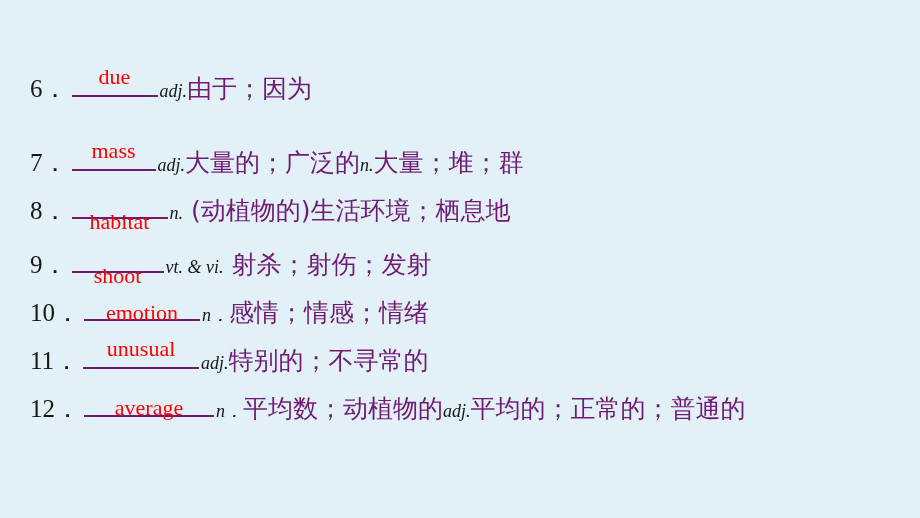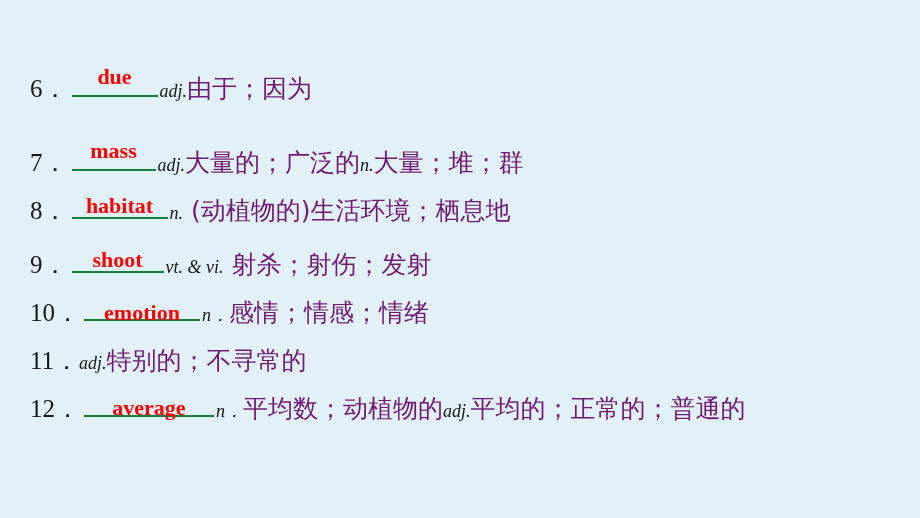--- a/index.html
+++ b/index.html
@@ -45,43 +45,42 @@
     font-size: 25px;
     color: #171717;
     white-space: pre;
   }
 
   
   .answer-slot {
     display: inline-block;
     position: relative;
     vertical-align: baseline;
-    border-bottom: 2px solid #15803d;
+    border-bottom: 2px solid #701a75;
     text-align: center;
     height: 27px;
     margin: 0 2px 0 4px;
-    font-weight: bold;
   }
 
   .answer-word {
     position: absolute;
     left: 0;
     right: 0;
     text-align: center;
     color: #ff0000;
     font-family: "Liberation Serif", "DejaVu Serif", serif;
     font-size: 22px;
     line-height: 22px;
     white-space: nowrap;
   }
 
   
   .pos-above  .answer-word { top: -2px; }
   .pos-on     .answer-word { top:  10px; }
-  .pos-cross  .answer-word { top:  5px; }
+  .pos-cross  .answer-word { top:  21px; }
 
   .pos-struck .answer-word { top: 9px; text-align: center; }
 
   .pos-word {
     font-style: italic;
     font-family: "Liberation Serif", "DejaVu Serif", serif;
     font-size: 18px;
     color: #171717;
   }
 
@@ -99,17 +98,17 @@
 <body>
 
 <div id="slide">
 
   <div id="vocab-list">
       <div class="vocab-item"><span class="item-index">6．</span><span class="answer-slot pos-above" style="width: 86px;"><span class="answer-word">due</span></span><span class="gloss"><span class="pos-word">adj.</span><span class="cn">由于；因为</span></span></div>
       <div class="vocab-item"><span class="item-index">7．</span><span class="answer-slot pos-above" style="width: 84px; margin-top: 28px;"><span class="answer-word">mass</span></span><span class="gloss"><span class="pos-word">adj.</span><span class="cn">大量的；广泛的</span><span class="pos-word">n.</span><span class="cn">大量；堆；群</span></span></div>
       <div class="vocab-item"><span class="item-index">8．</span><span class="answer-slot pos-cross" style="width: 96px;"><span class="answer-word">habitat</span></span><span class="gloss"><span class="pos-word">n.</span><span class="cn"> (动植物的)生活环境；栖息地</span></span></div>
       <div class="vocab-item"><span class="item-index">9．</span><span class="answer-slot pos-cross" style="width: 92px; margin-top: 8px;"><span class="answer-word">shoot</span></span><span class="gloss"><span class="pos-word">vt. &amp; vi.</span><span class="cn"> 射杀；射伤；发射</span></span></div>
       <div class="vocab-item"><span class="item-index">10．</span><span class="answer-slot pos-on" style="width: 116px;"><span class="answer-word">emotion</span></span><span class="gloss"><span class="pos-word">n．</span><span class="cn">感情；情感；情绪</span></span></div>
-      <div class="vocab-item"><span class="item-index">11．</span><span class="gloss"><span class="pos-word">adj.</span><span class="cn">特别的；不寻常的</span></span></div>
+      <div class="vocab-item"><span class="item-index">11．</span><span class="answer-slot pos-above" style="width: 116px;"><span class="answer-word">unusual</span></span><span class="gloss"><span class="pos-word">adj.</span><span class="cn">特别的；不寻常的</span></span></div>
       <div class="vocab-item"><span class="item-index">12．</span><span class="answer-slot pos-struck" style="width: 130px;"><span class="answer-word">average</span></span><span class="gloss"><span class="pos-word">n．</span><span class="cn">平均数；动植物的</span><span class="pos-word">adj.</span><span class="cn">平均的；正常的；普通的</span></span></div>
     </div>
 
 </div>
 
 </body></html>

